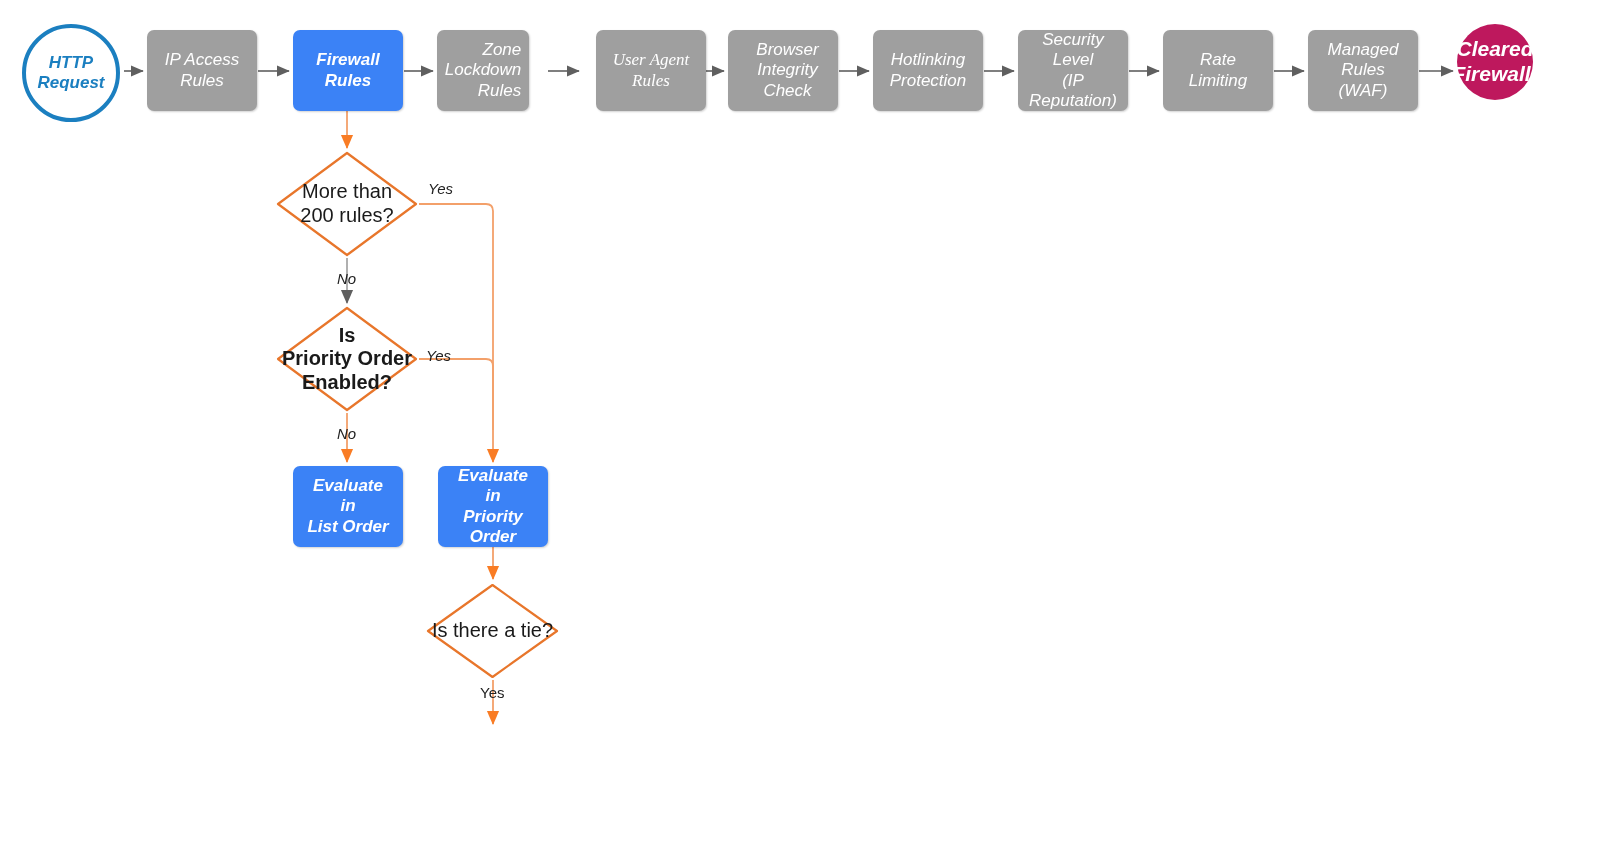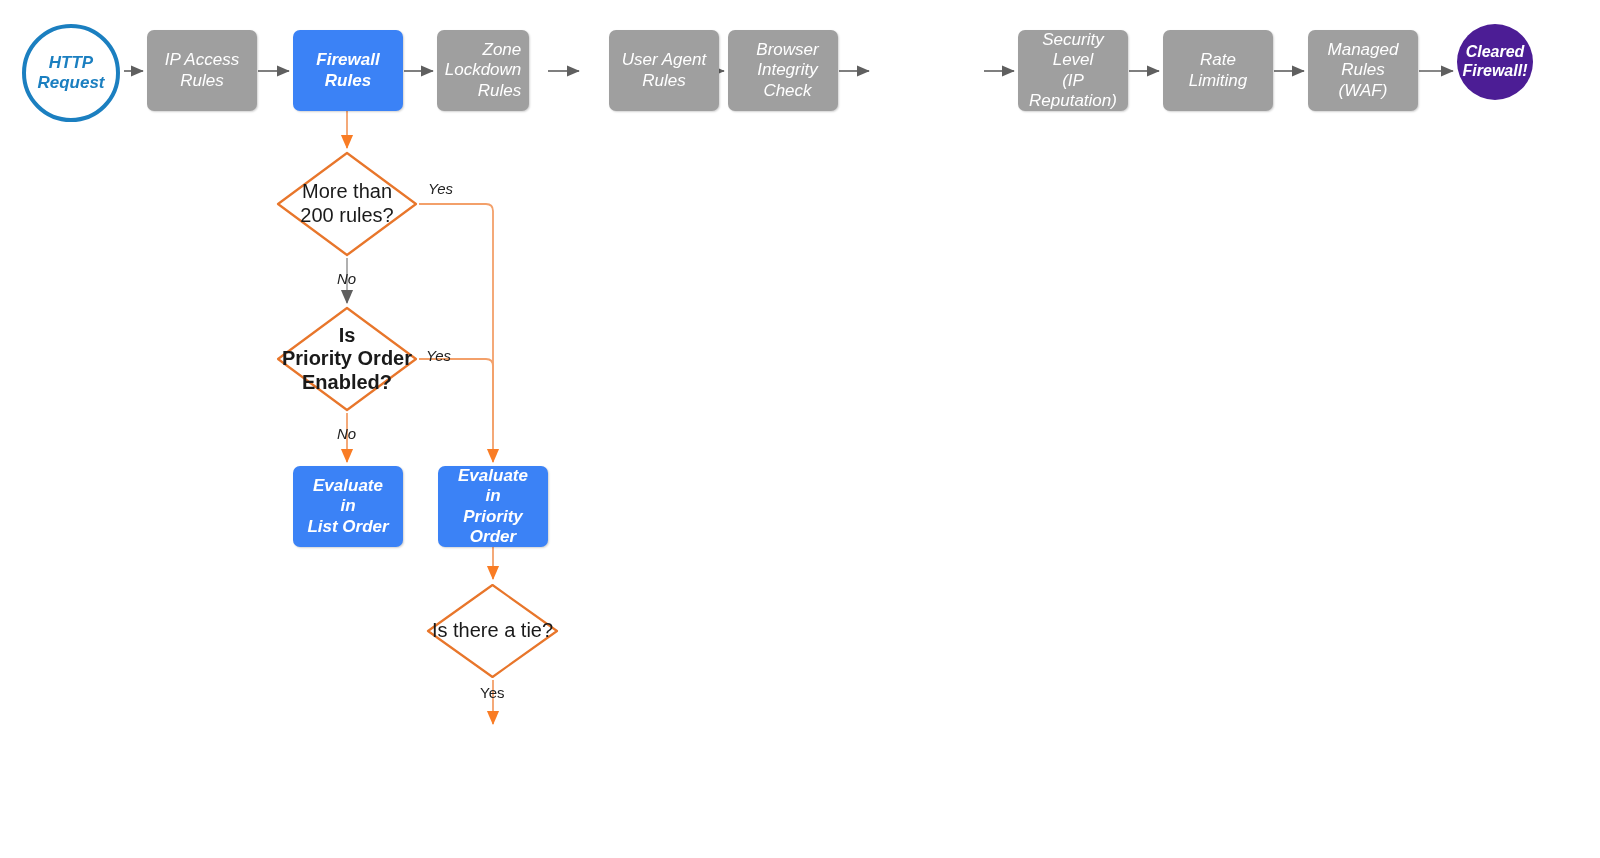--- a/index.html
+++ b/index.html
@@ -53,25 +53,25 @@
     border-radius: 50%;
     border: 4px solid #1b7fc0;
     background: #ffffff;
     color: #1b7fc0;
     font-weight: bold;
     font-style: italic;
     font-size: 17px;
   }
   .terminal-filled {
     border-radius: 50%;
-    background: #4c1d95;
+    background: #be185d;
     color: #ffffff;
     font-weight: bold;
     font-style: italic;
-    font-size: 16px;
+    font-size: 21px;
   }
 
   .decision {
     color: #1a1a1a;
     font-size: 20px;
     font-style: normal;
   }
   .decision .dlabel {
     position: relative;
     z-index: 2;
@@ -162,28 +162,31 @@
   </div>
 
   <div class="node proc orange" style="left:293px;top:30px;width:110px;height:81px;">
     <span>Firewall<br>Rules</span>
   </div>
 
   <div class="node proc gray" style="left:437px;top:30px;width:92px;height:81px;text-align:right;">
     <span>Zone<br>Lockdown<br>Rules</span>
   </div>
 
-  <div class="node proc gray" style="left:609px;top:30px;width:110px;height:81px;">
+  <div class="node proc gray" style="left:596px;top:30px;width:110px;height:81px;font-family:Liberation Serif, serif;">
     <span>User Agent<br>Rules</span>
   </div>
 
   <div class="node proc gray" style="left:728px;top:30px;width:110px;height:81px;padding-left:9px;">
     <span>Browser<br>Integrity<br>Check</span>
   </div>
 
+  <div class="node proc gray" style="left:873px;top:30px;width:110px;height:81px;">
+    <span>Hotlinking<br>Protection</span>
+  </div>
 
   <div class="node proc gray" style="left:1163px;top:30px;width:110px;height:81px;">
     <span>Rate<br>Limiting</span>
   </div>
 
   <div class="node proc gray" style="left:1018px;top:30px;width:110px;height:81px;">
     <span>Security<br>Level<br>(IP Reputation)</span>
   </div>
 
   <div class="node proc gray" style="left:1308px;top:30px;width:110px;height:81px;">

